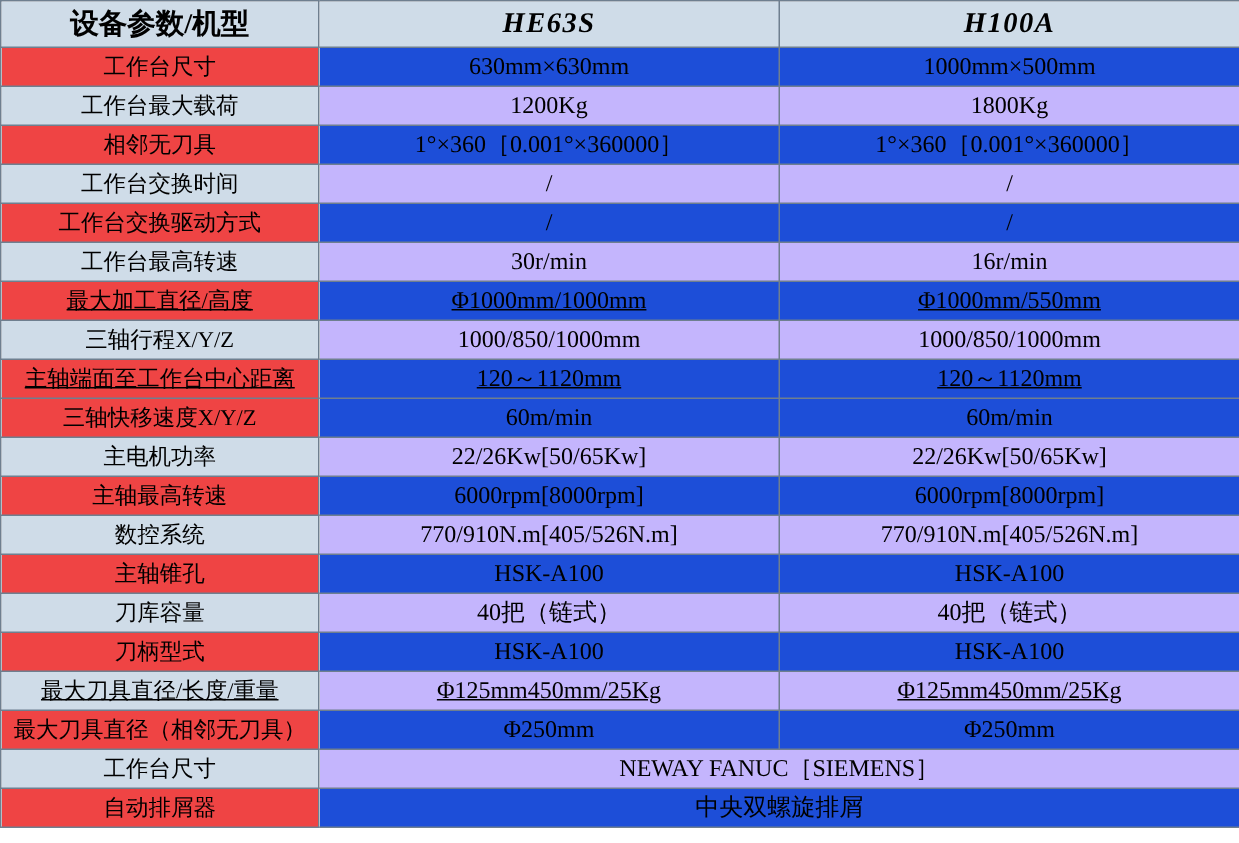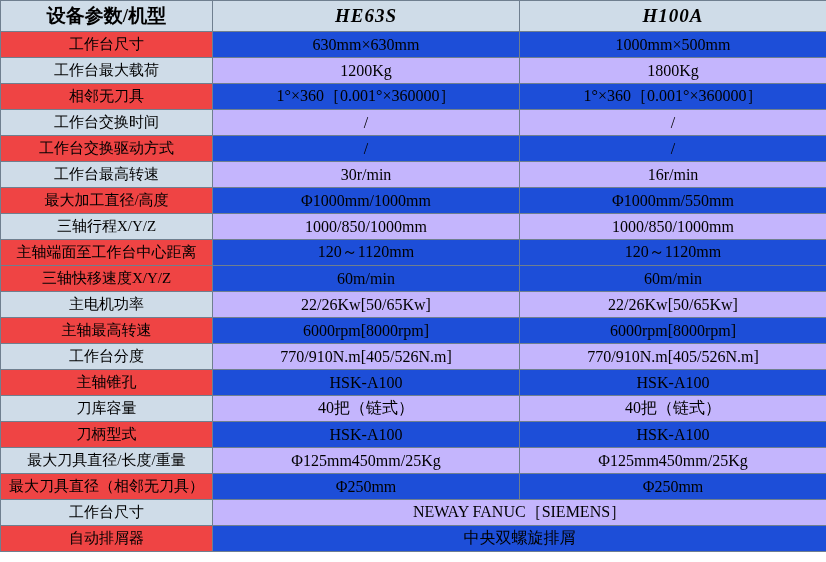--- a/index.html
+++ b/index.html
@@ -56,20 +56,21 @@
     background: #1d4ed8;
   }
   tr.row.alt td.label {
     background: #cfdce8;
   }
   tr.row.alt td.val {
     background: #c4b5fd;
   }
   td.small {
     font-size: 14px;
+    text-decoration: underline;
   }
   td.tiny {
     font-size: 13px;
   }
   td.span2 {
     font-size: 16px;
   }
 </style>
 </head>
 <body>
@@ -142,21 +143,21 @@
         <td class="label">主电机功率</td>
         <td class="val">22/26Kw[50/65Kw]</td>
         <td class="val">22/26Kw[50/65Kw]</td>
       </tr>
       <tr class="row">
         <td class="label">主轴最高转速</td>
         <td class="val">6000rpm[8000rpm]</td>
         <td class="val">6000rpm[8000rpm]</td>
       </tr>
       <tr class="row alt">
-        <td class="label">工作台分度</td>
+        <td class="label">数控系统</td>
         <td class="val">770/910N.m[405/526N.m]</td>
         <td class="val">770/910N.m[405/526N.m]</td>
       </tr>
       <tr class="row">
         <td class="label">主轴锥孔</td>
         <td class="val">HSK-A100</td>
         <td class="val">HSK-A100</td>
       </tr>
       <tr class="row alt">
         <td class="label">刀库容量</td>

